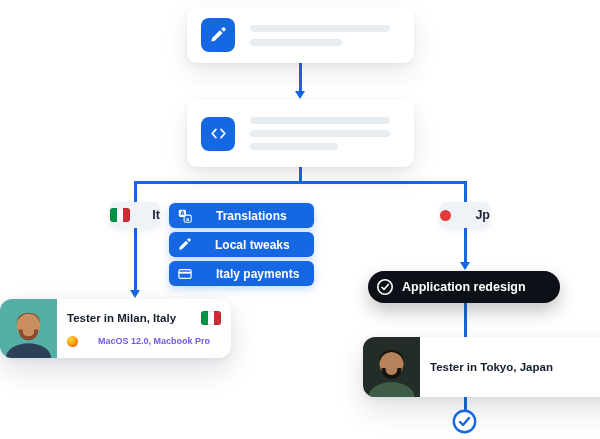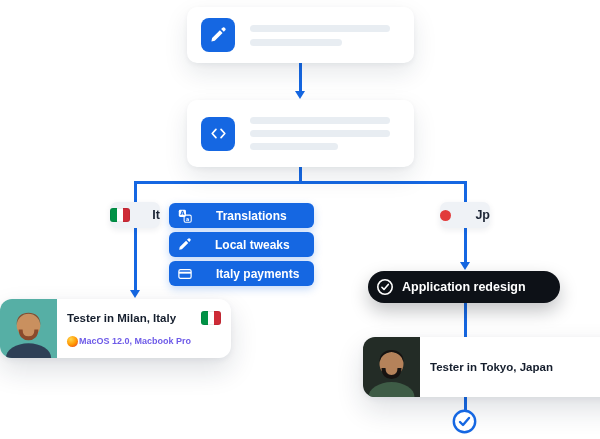--- a/index.html
+++ b/index.html
@@ -65,21 +65,21 @@
   .card-milan{left:0;top:299px;width:231px;height:59px}
   .card-tokyo{left:363px;top:337px;width:284px;height:60px}
   .avatar{width:57px;flex:0 0 auto}
   .avatar svg{width:100%;height:100%;display:block}
   .tester-body{flex:1;display:flex;flex-direction:column;justify-content:center;
     padding:0 10px;min-width:0}
   .tester-title-row{display:flex;align-items:center;gap:6px}
   .tester-title{font-size:11.5px;font-weight:700;color:#151E2D;white-space:nowrap;
     overflow:hidden;text-overflow:ellipsis}
   .tester-title-row .flag-rect{margin-left:auto}
-  .tester-sub{margin-top:11px;display:flex;align-items:center;gap:1px;
+  .tester-sub{margin-top:11px;display:flex;align-items:center;gap:20px;
     font-size:9px;font-weight:600;color:var(--subtext);white-space:nowrap}
 
   .firefox-icon{width:11px;height:11px;border-radius:50%;flex:0 0 auto;
     background:radial-gradient(circle at 35% 30%,#FFD54A,#FF9500 55%,#E8452C 90%)}
   .chrome-icon{width:11px;height:11px;border-radius:50%;position:relative;flex:0 0 auto;
     background:conic-gradient(from -45deg,#EA4335 0 33%,#FBBC05 0 66%,#34A853 0 100%)}
   .chrome-icon::after{content:"";position:absolute;inset:2.5px;border-radius:50%;
     background:#4285F4;box-shadow:0 0 0 1px #fff}
 
   .flow-end{position:absolute;left:452px;top:409px;z-index:2;width:25px;height:25px}

